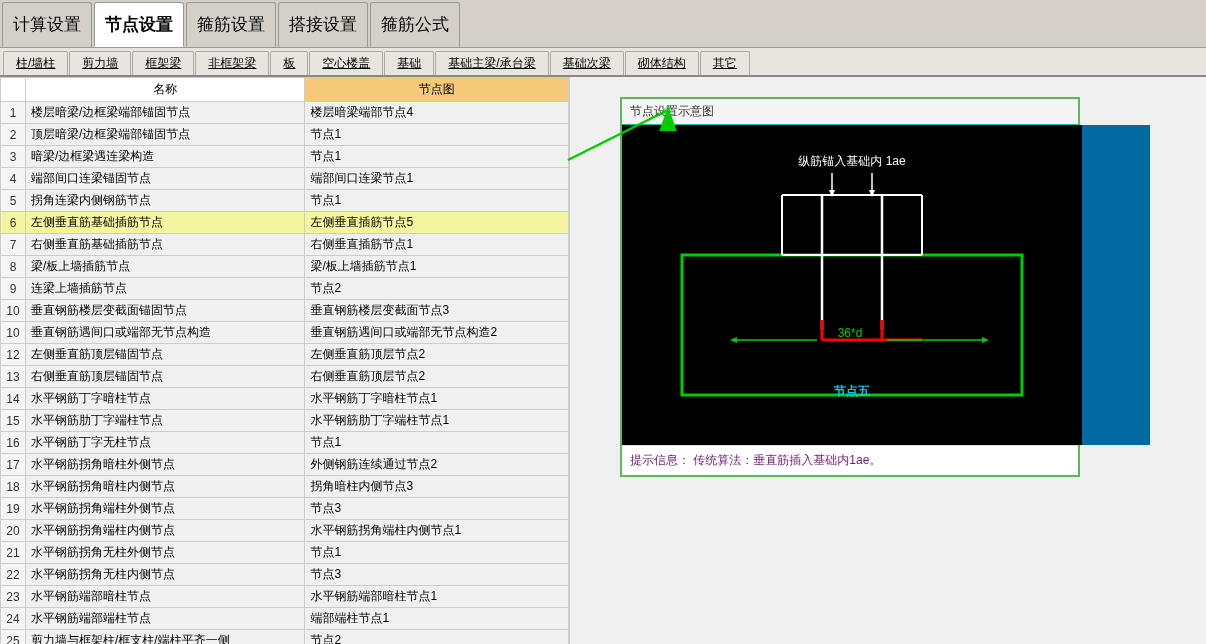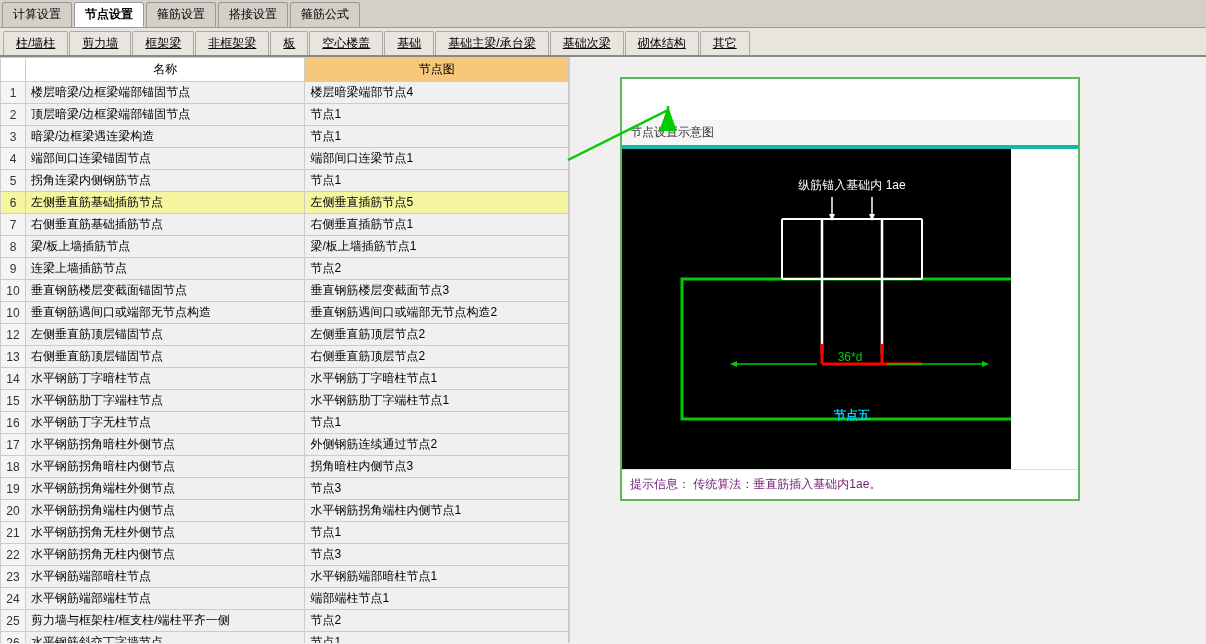--- a/index.html
+++ b/index.html
@@ -1,25 +1,25 @@
 <!DOCTYPE html>
 <html><head>
   <meta charset="utf-8">
   <style>
     * { box-sizing: border-box; margin: 0; padding: 0; font-family: 'SimSun', '宋体', sans-serif; font-size: 12px; }
     body { background: #f0f0f0; width: 1206px; height: 644px; overflow: hidden; }
 
     .top-tabs { display: flex; background: #d4d0c8; border-bottom: 1px solid #999; padding: 2px 2px 0; gap: 2px; }
     .top-tab {
-      padding: 3px 10px;
+      padding: 10px 10px;
       border: 1px solid #999;
       border-bottom: none;
       background: #d4d0c8;
       cursor: pointer;
-      font-size: 12px;
+      font-size: 17px;
       border-radius: 3px 3px 0 0;
     }
     .top-tab.active {
       background: #fff;
       border-bottom: 1px solid #fff;
       font-weight: bold;
     }
 
     .second-tabs { display: flex; background: #e8e4de; border-bottom: 2px solid #888; padding: 3px 3px 0; gap: 1px; }
     .second-tab {
@@ -71,29 +71,28 @@
     .node-diagram-box {
       border: 2px solid #5cb85c;
       background: #fff;
       width: 460px;
       padding: 0;
       margin-top: 10px;
       margin-left: 40px;
     }
     .node-diagram-title {
       background: #f5f5f5;
-      border-bottom: 4px solid #14b8a6;
+      border-bottom: 1px solid #14b8a6;
       padding: 4px 8px;
       font-size: 12px;
       color: #333;
-      margin-top: 41px;
     }
     .node-diagram-canvas {
       background: #0369a1;
-      width: 389px;
+      width: 528px;
       height: 320px;
       position: relative;
       overflow: hidden;
       text-decoration: underline;
     }
     .node-diagram-footer {
       padding: 6px 8px;
       font-size: 12px;
       color: #701a75;
       background: #fff;

